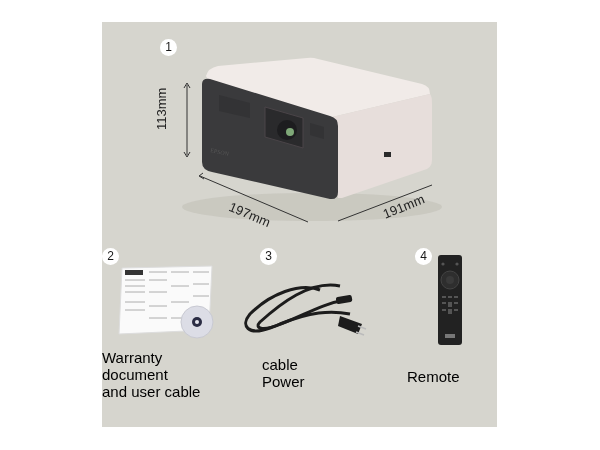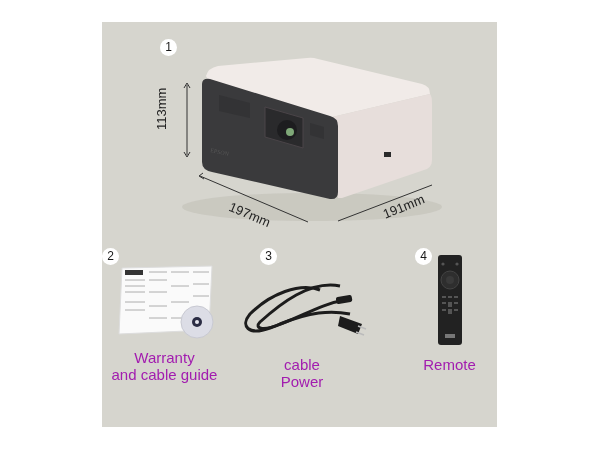--- a/index.html
+++ b/index.html
@@ -2,21 +2,21 @@
 <html><head>
 <meta charset="utf-8">
 <style>
   html, body { margin: 0; padding: 0; }
   body { width: 600px; height: 450px; background: #ffffff; position: relative; overflow: hidden;
          font-family: "Liberation Sans", sans-serif; }
   .panel { position: absolute; left: 102px; top: 22px; width: 395px; height: 405px; background: #d6d5ce; }
   .badge { position: absolute; width: 17px; height: 17px; border-radius: 50%; background: #ffffff;
            color: #1a1a1a; font-size: 12px; line-height: 17px; text-align: center; }
   .dim { position: absolute; font-size: 13px; color: #222; white-space: nowrap; }
-  .caption { position: absolute; font-size: 15px; color: #a21caf; text-align: center; line-height: 17px; }
+  .caption { position: absolute; font-size: 15px; color: #000000; line-height: 17px; }
   .abs { position: absolute; }
 </style>
 </head>
 <body>
 
 <div class="panel">
 
   <div class="badge" style="left:58px; top:17px;">1</div>
 
   <svg class="abs" style="left:0; top:0;" width="395" height="230" viewBox="0 0 395 230">
@@ -74,21 +74,22 @@
       <line x1="76" y1="10" x2="92" y2="10"></line>
         <line x1="76" y1="22" x2="92" y2="22"></line>
         <line x1="76" y1="34" x2="92" y2="34"></line>
     </g>
     <circle cx="80" cy="60" r="16" fill="#dcdde6" stroke="#c8c9d2"></circle>
     <circle cx="80" cy="60" r="5" fill="#2b2d44"></circle>
     <circle cx="80" cy="60" r="2" fill="#e6e6ee"></circle>
   </svg>
   <div class="caption" style="left:0px; top:327px; width:125px;">
     <div>Warranty</div>
-    <div>and cable guide</div>
+    <div>document</div>
+    <div>and user cable</div>
   </div>
 
   <div class="badge" style="left:158px; top:226px;">3</div>
   <svg class="abs" style="left:138px; top:252px;" width="130" height="80" viewBox="0 0 130 80">
     <path d="M80 16 C60 8 30 20 10 40 C0 52 8 62 30 54 C60 44 80 30 105 26" fill="none" stroke="#1c1c1c" stroke-width="3"></path>
     <path d="M100 12 C70 6 40 30 20 48 C14 54 22 58 40 50 C70 38 90 36 110 40" fill="none" stroke="#1c1c1c" stroke-width="3"></path>
     <rect x="96" y="22" width="16" height="7" rx="2" fill="#1c1c1c" transform="rotate(-10 104 25)"></rect>
     <path d="M100 42 L122 50 L118 60 L98 52 Z" fill="#1c1c1c"></path>
     <line x1="118" y1="52" x2="126" y2="55" stroke="#bbb" stroke-width="1.5"></line>
     <line x1="116" y1="58" x2="124" y2="61" stroke="#bbb" stroke-width="1.5"></line>
@@ -111,16 +112,16 @@
         <rect x="17" y="42" width="4" height="2"></rect>
       <rect x="5" y="48" width="4" height="2"></rect>
         <rect x="11" y="48" width="4" height="5"></rect>
         <rect x="17" y="48" width="4" height="2"></rect>
       <rect x="5" y="55" width="4" height="2"></rect>
         <rect x="11" y="55" width="4" height="5"></rect>
         <rect x="17" y="55" width="4" height="2"></rect>
     </g>
     <rect x="8" y="80" width="10" height="4" fill="#777"></rect>
   </svg>
-  <div class="caption" style="left:305px; top:334px; width:85px;">
+  <div class="caption" style="left:305px; top:346px; width:85px;">
     <div>Remote</div>
   </div>
 </div>
 
 </body></html>

